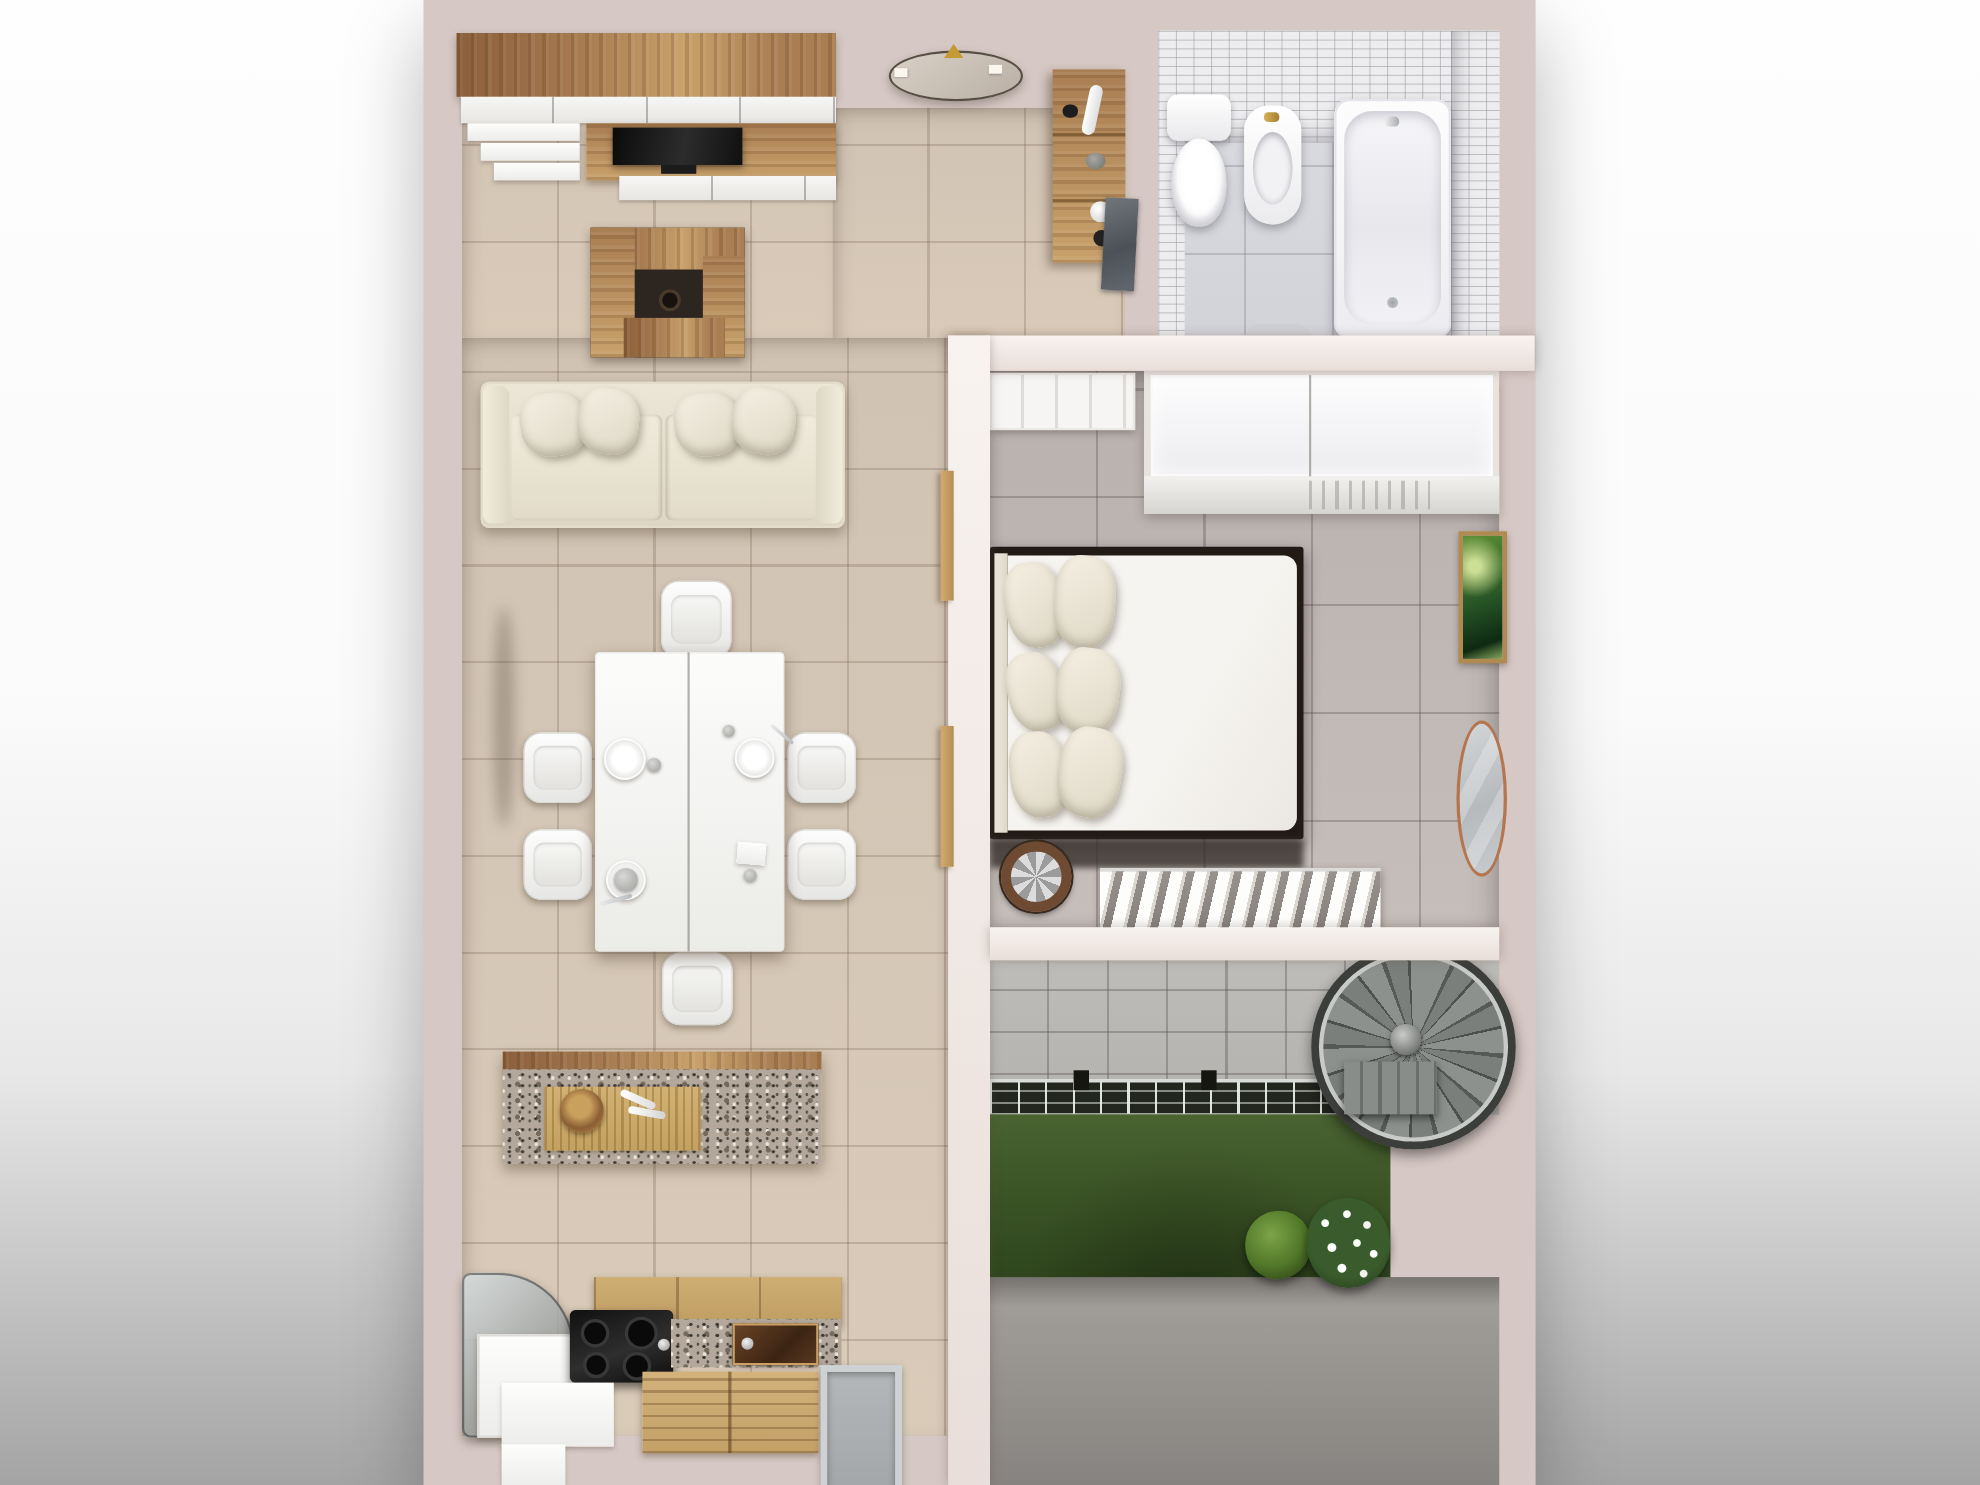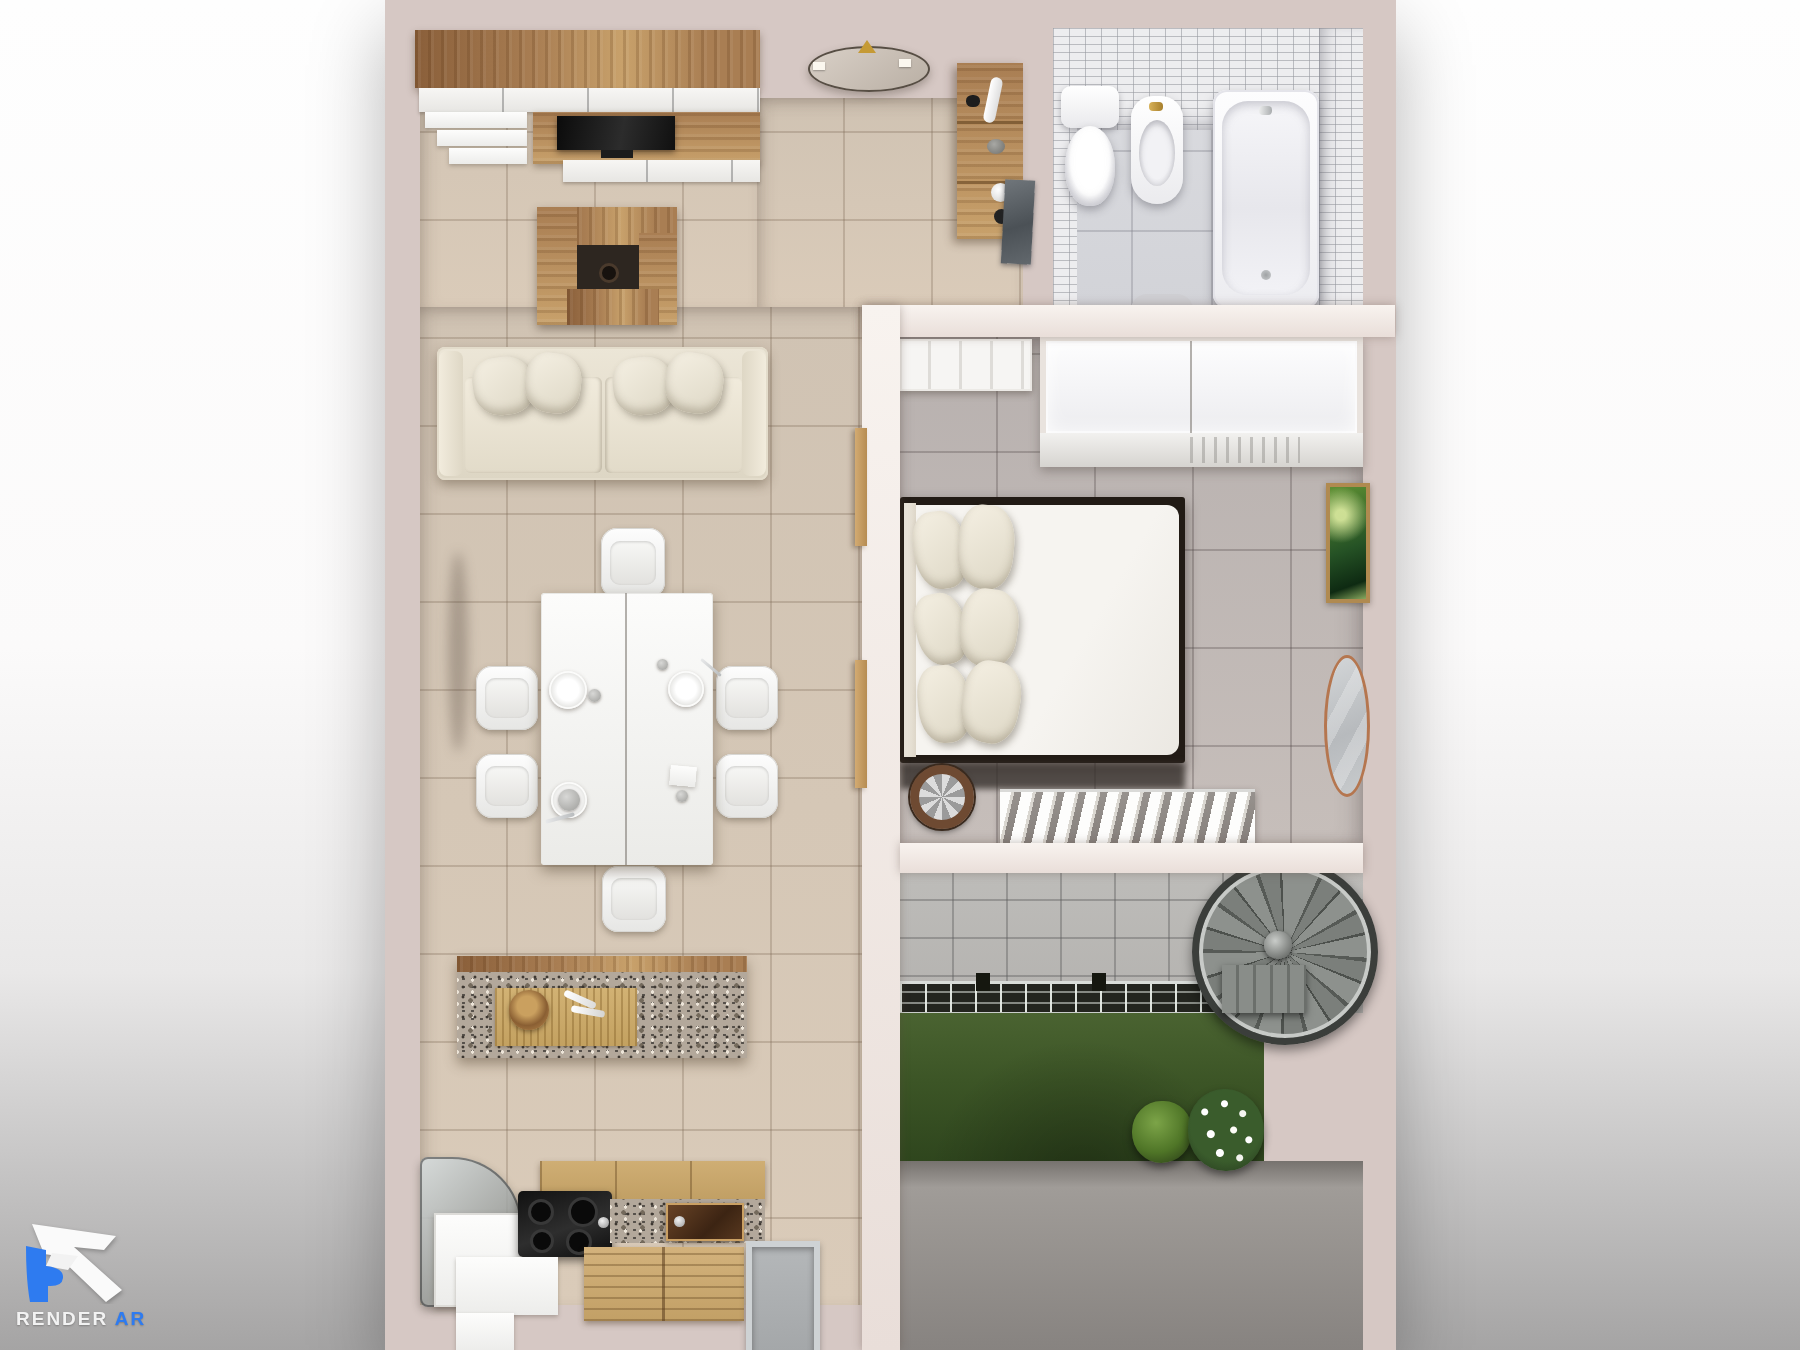--- a/index.html
+++ b/index.html
@@ -273,25 +273,14 @@
     <div class="abs mirror" style="left:424px;top:318px;width:40px;height:136px;"></div>
   </div>
 
   <div class="abs wallb" style="left:862px;top:305px;width:533px;height:32px;"></div>
   <div class="abs wallb" style="left:862px;top:305px;width:38px;height:1045px;"></div>
   <div class="abs wallb" style="left:900px;top:843px;width:463px;height:30px;"></div>
 
   <div class="abs" style="left:855px;top:428px;width:12px;height:118px;background:linear-gradient(90deg,#d3ab72,#b68c52);box-shadow:-3px 2px 5px rgba(80,60,35,.4);"></div>
   <div class="abs" style="left:855px;top:660px;width:12px;height:128px;background:linear-gradient(90deg,#d3ab72,#b68c52);box-shadow:-3px 2px 5px rgba(80,60,35,.4);"></div>
 
-  <div class="abs" style="left:16px;top:1220px;width:150px;height:112px;">
-    <svg width="112" height="84" viewBox="0 0 112 84" style="position:absolute;left:2px;top:0;">
-      <path fill="#fafafa" d="M14 4 L98 16 L86 30 L56 27 L104 70 L88 82 L40 36 L26 34 Z" style="filter:drop-shadow(1px 2px 2px rgba(0,0,0,.25));"></path>
-      <path fill="#f2f2f2" d="M34 33 L60 36 L50 50 L28 46 Z"></path>
-      <path fill="var(--c-logo-blue,#2e7bf0)" d="M8 26 L28 30 L28 46 Q46 48 45 58 Q44 67 30 66 L30 82 L12 82 Q8 60 8 26 Z"></path>
-    </svg>
-    <div class="logo-text abs" style="left:0;top:88px;white-space:nowrap;">
-      <span>RENDER</span>
-      <span class="accent">AR</span>
-    </div>
-  </div>
 
 </div>
 
 </body></html>

